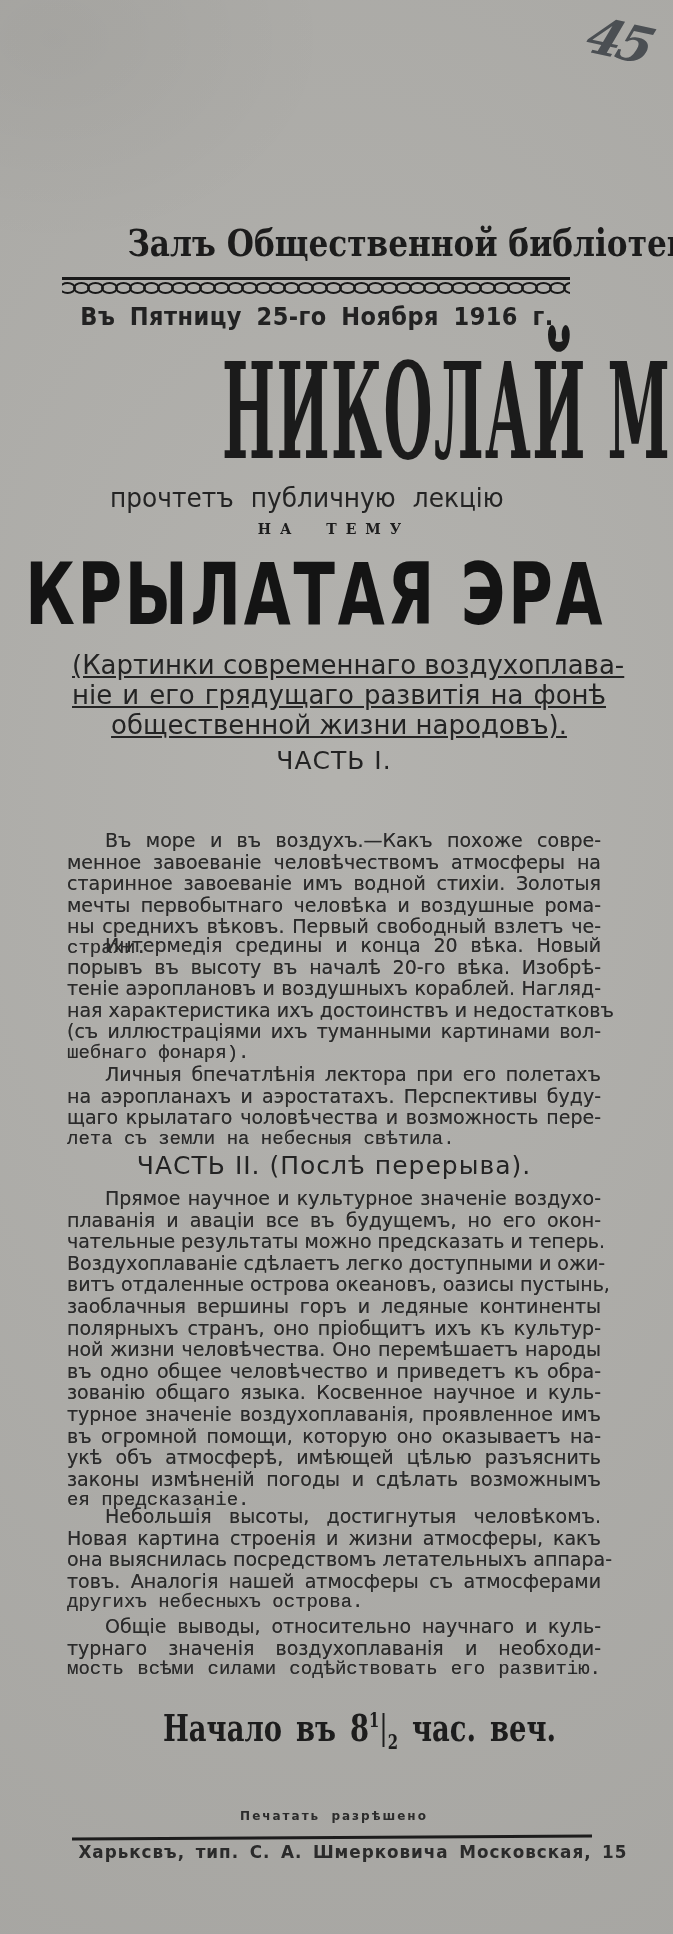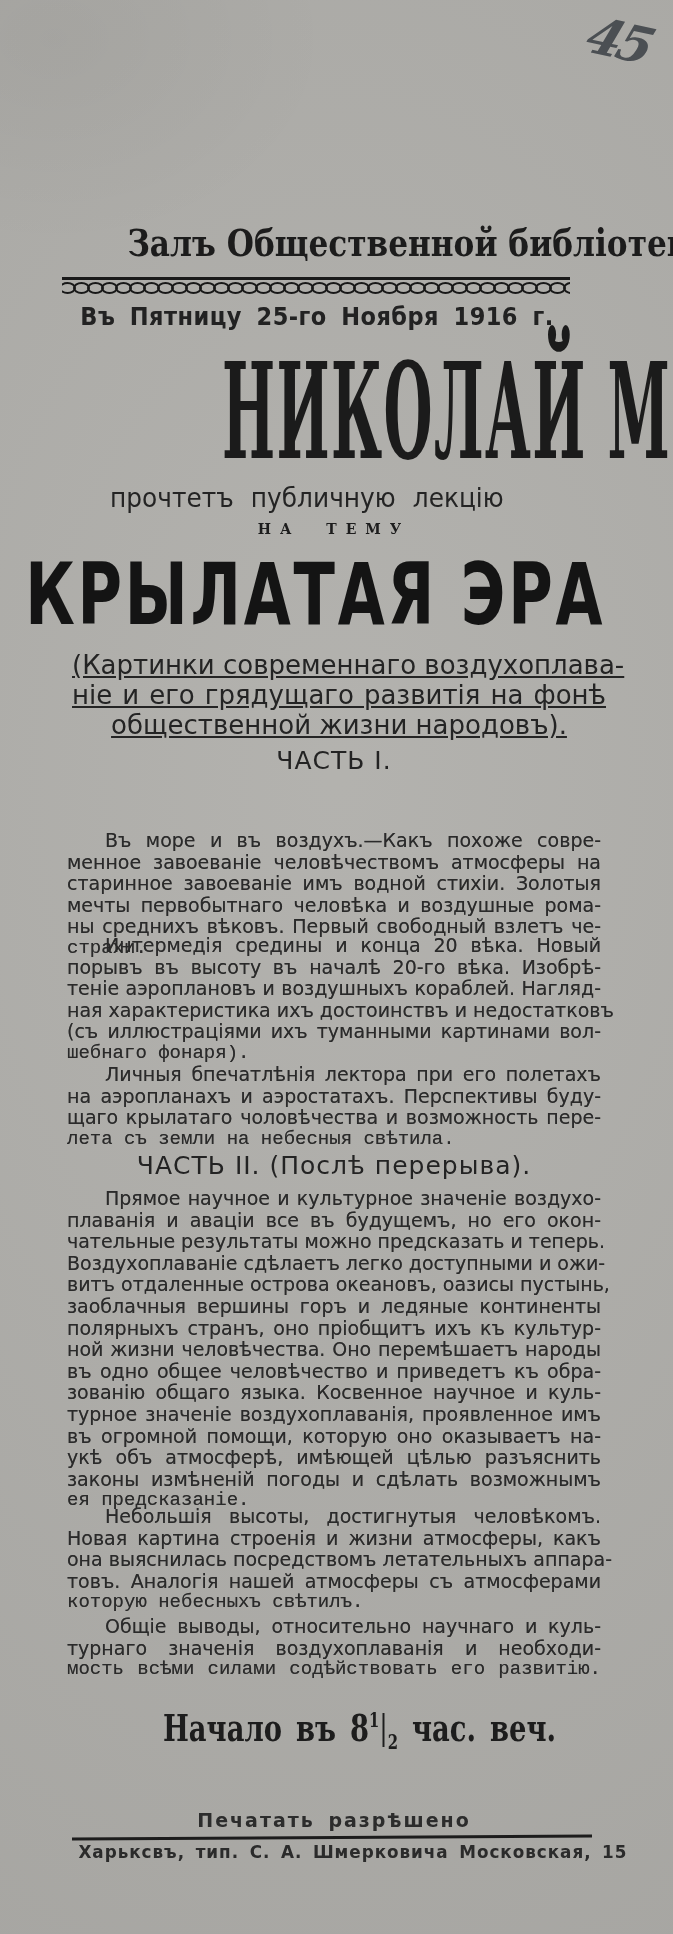--- a/index.html
+++ b/index.html
@@ -105,21 +105,21 @@
     display:inline-block;font-family:"DejaVu Serif", serif;font-weight:bold;
     font-size:37px;color:#1d1d1d;word-spacing:6px;
     transform:scaleX(0.74);transform-origin:left center;white-space:nowrap;
   }
   .frac{display:inline-block;font-size:37px;}
   .frac sup{font-size:20px;vertical-align:14px;}
   .frac .bar{font-weight:normal;font-size:34px;vertical-align:2px;}
   .frac sub{font-size:20px;vertical-align:-8px;}
   
   .permission{top:1809px;left:67px;width:534px;text-align:center;
-    font-size:19px;font-weight:bold;color:#2c2c2c;letter-spacing:2px;word-spacing:5px;}
+    font-size:12px;font-weight:bold;color:#2c2c2c;letter-spacing:2px;word-spacing:5px;}
   .rule{top:1836px;left:72px;width:520px;height:3px;background:#1c1c1c;transform:rotate(-0.35deg);}
   .imprint{top:1842px;left:67px;width:534px;text-align:left;}
   .imprint span{
     display:inline-block;font-size:17.5px;font-weight:bold;color:#2b2b2b;
     letter-spacing:1px;word-spacing:4px;white-space:nowrap;
     transform:scaleX(0.96);transform-origin:center;
   }
 </style>
 </head>
 <body>
@@ -241,21 +241,21 @@
       <div class="line">укѣ объ атмосферѣ, имѣющей цѣлью разъяснить</div>
       <div class="line">законы измѣненій погоды и сдѣлать возможнымъ</div>
       <div class="line">ея предсказаніе.</div>
     </div>
 
   <div class="abs para p5">
       <div class="line">Небольшія высоты, достигнутыя человѣкомъ.</div>
       <div class="line">Новая картина строенія и жизни атмосферы, какъ</div>
       <div class="line">она выяснилась посредствомъ летательныхъ аппара-</div>
       <div class="line">товъ. Аналогія нашей атмосферы съ атмосферами</div>
-      <div class="line">которую небесныхъ свѣтилъ.</div>
+      <div class="line">другихъ небесныхъ острова.</div>
     </div>
 
   <div class="abs para p6" data-justify-last="">
       <div class="line">Общіе выводы, относительно научнаго и куль-</div>
       <div class="line">турнаго значенія воздухоплаванія и необходи-</div>
       <div class="line">мость всѣми силами содѣйствовать его развитію.</div>
     </div>
 
   <div class="abs start-time">
     <span class="st-inner"><span>Начало въ 8</span><span class="frac"><sup>1</sup><span class="bar">|</span><sub>2</sub></span><span> час. веч.</span></span>

